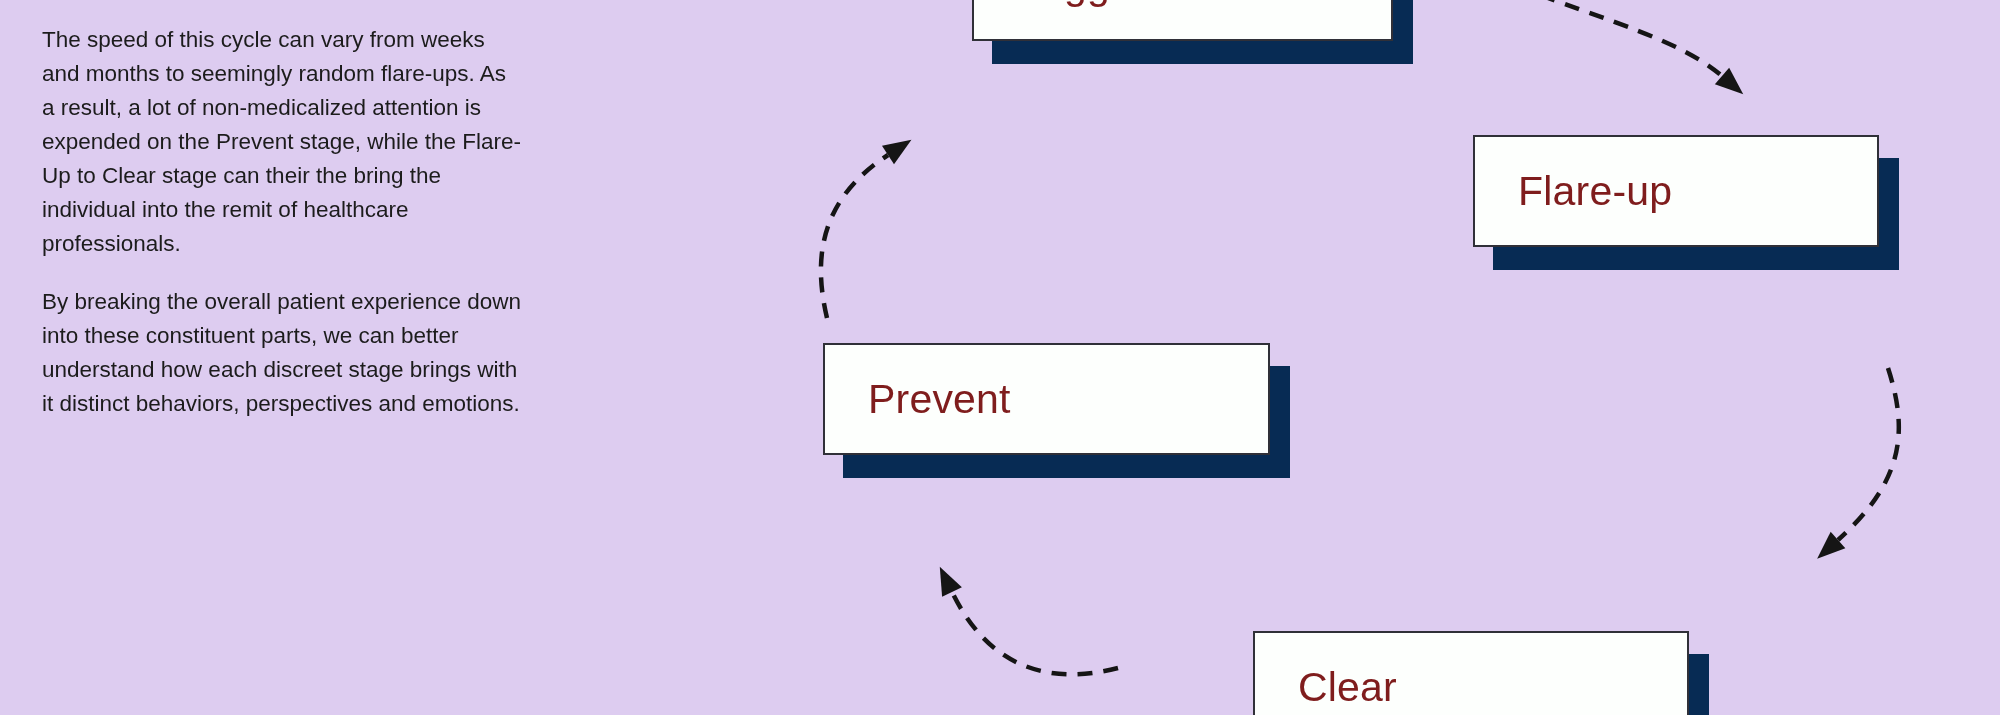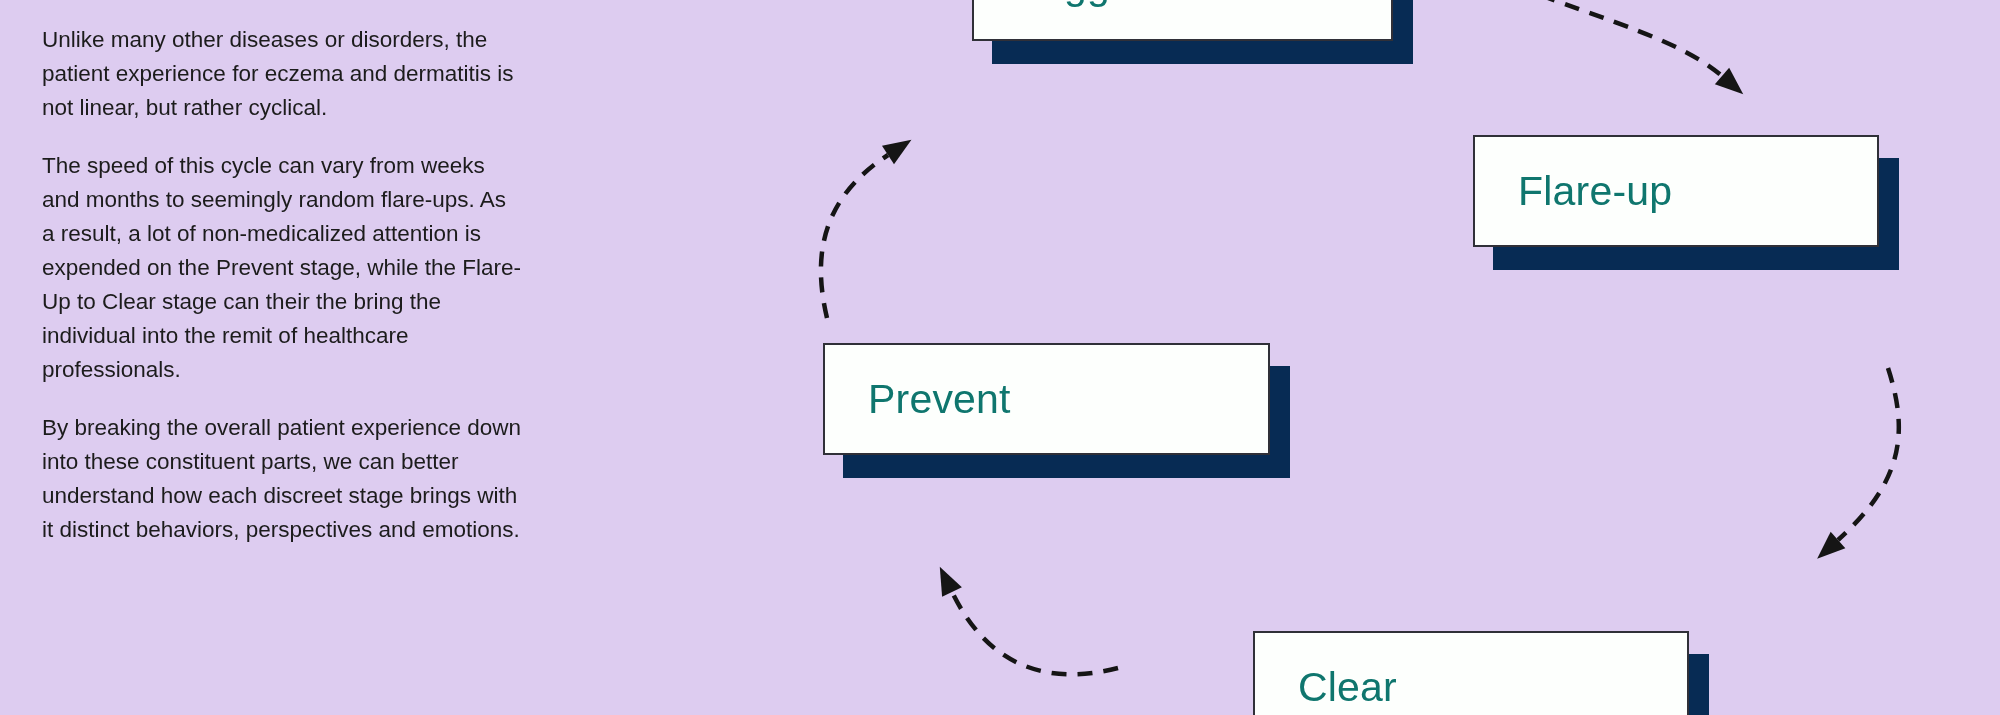--- a/index.html
+++ b/index.html
@@ -49,37 +49,34 @@
     height:112px;
     background:var(--card-bg);
     border:2.5px solid var(--card-border);
     box-shadow:20px 23px 0 0 var(--navy);
     display:flex;align-items:center;
   }
   .stage__label{
     padding-left:43px;
     font-size:41px;
     letter-spacing:0.2px;
-    color:#0f766e;
+    color:#7f1d1d;
     white-space:nowrap;
   }
   .stage--trigger{left:972px;top:-71px;width:421px;}
   .stage--flareup{left:1473px;top:135px;width:406px;}
   .stage--prevent{left:823px;top:343px;width:447px;}
   .stage--clear{left:1253px;top:631px;width:436px;}
 </style>
 </head>
 <body>
 
 <main class="canvas">
 
   <section class="article">
-    <p>Unlike many other diseases or disorders, the
-patient experience for eczema and dermatitis is
-not linear, but rather cyclical.</p>
     <p>The speed of this cycle can vary from weeks
 and months to seemingly random flare-ups. As
 a result, a lot of non-medicalized attention is
 expended on the Prevent stage, while the Flare-
 Up to Clear stage can their the bring the
 individual into the remit of healthcare
 professionals.</p>
     <p>By breaking the overall patient experience down
 into these constituent parts, we can better
 understand how each discreet stage brings with

